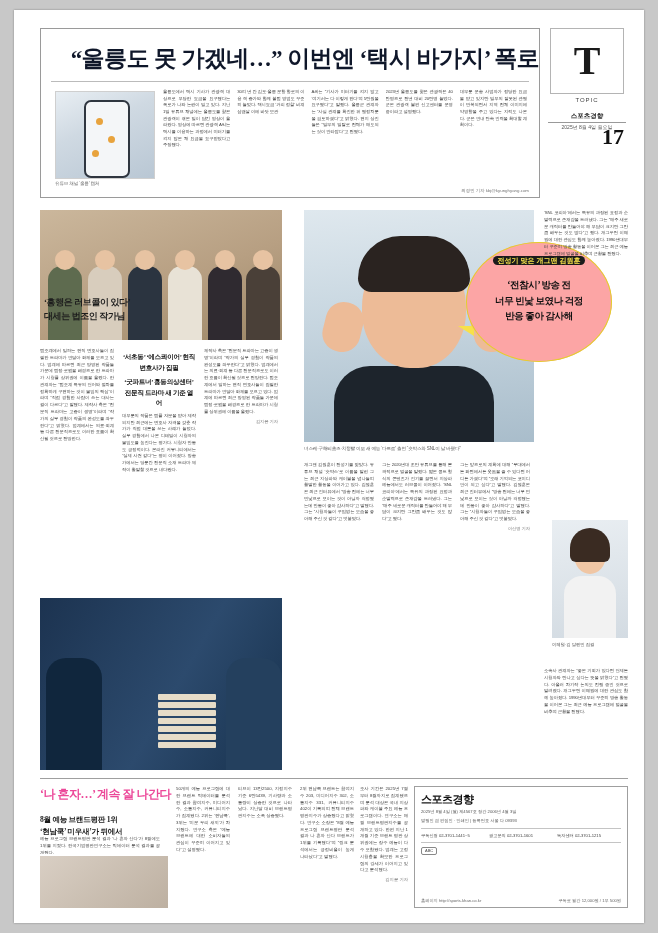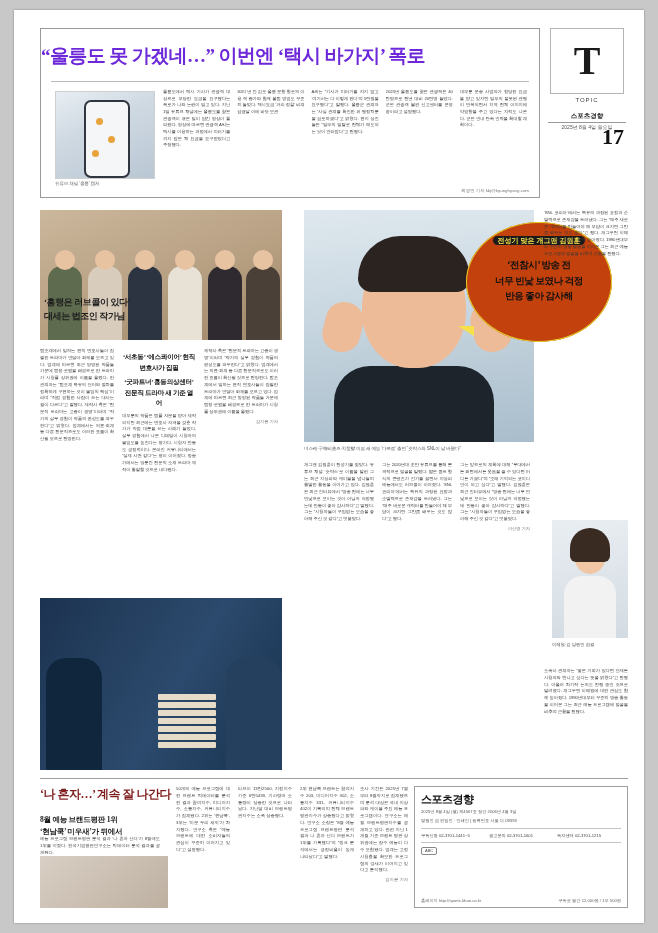--- a/index.html
+++ b/index.html
@@ -30,26 +30,26 @@
     left: 26px; top: 18px;
     width: 500px; height: 170px;
     border: 1px solid #9a9a9a;
     box-sizing: border-box;
     background: #fff;
   }
   .top-headline {
     position: absolute;
     left: 0; top: 14px;
     width: 100%;
-    text-align: left;
-    font-family: "Liberation Serif", serif;
-    font-weight: bold;
-    font-size: 19px;
+    text-align: right;
+    font-family: "Liberation Serif", serif;
+    font-weight: bold;
+    font-size: 23px;
     letter-spacing: -0.6px;
-    color: #6d28d9;
+    color: #0f172a;
   }
   .top-rule {
     position: absolute;
     left: 10px; top: 52px;
     width: 478px; height: 1px;
     background: #bbb;
   }
   .top-photo {
     position: absolute;
     left: 14px; top: 62px;
@@ -224,24 +224,24 @@
     border-radius: 36px 36px 0 0;
   }
   .com-hand {
     position: absolute;
     width: 38px; height: 50px;
     border-radius: 18px;
     background: #edbb97;
   }
   .speech {
     position: absolute;
-    left: 452px; top: 212px;
+    left: 452px; top: 232px;
     width: 146px; height: 120px;
     border-radius: 50%;
-    background: #c2410c;
+    background: #fca5a5;
     box-shadow: inset 0 0 0 1px #e3cf2b;
   }
   .speech-tail {
     position: absolute;
     left: 444px; top: 316px;
     width: 0; height: 0;
     border-top: 10px solid #f7e14a;
     border-left: 16px solid transparent;
   }
   .speech-name {
@@ -376,21 +376,21 @@
     width: 588px; height: 1px;
     background: #9f9f9f;
   }
   .bot-head {
     position: absolute;
     left: 26px; top: 776px;
     width: 250px;
     font-family: "Liberation Serif", serif;
     font-weight: bold;
     font-size: 12px;
-    color: #7f1d1d;
+    color: #ec4899;
     letter-spacing: -0.5px;
   }
   .bot-sub {
     position: absolute;
     left: 26px; top: 804px;
     width: 240px;
     font-family: "Liberation Serif", serif;
     font-weight: bold;
     font-size: 7.6px;
     line-height: 1.6;

